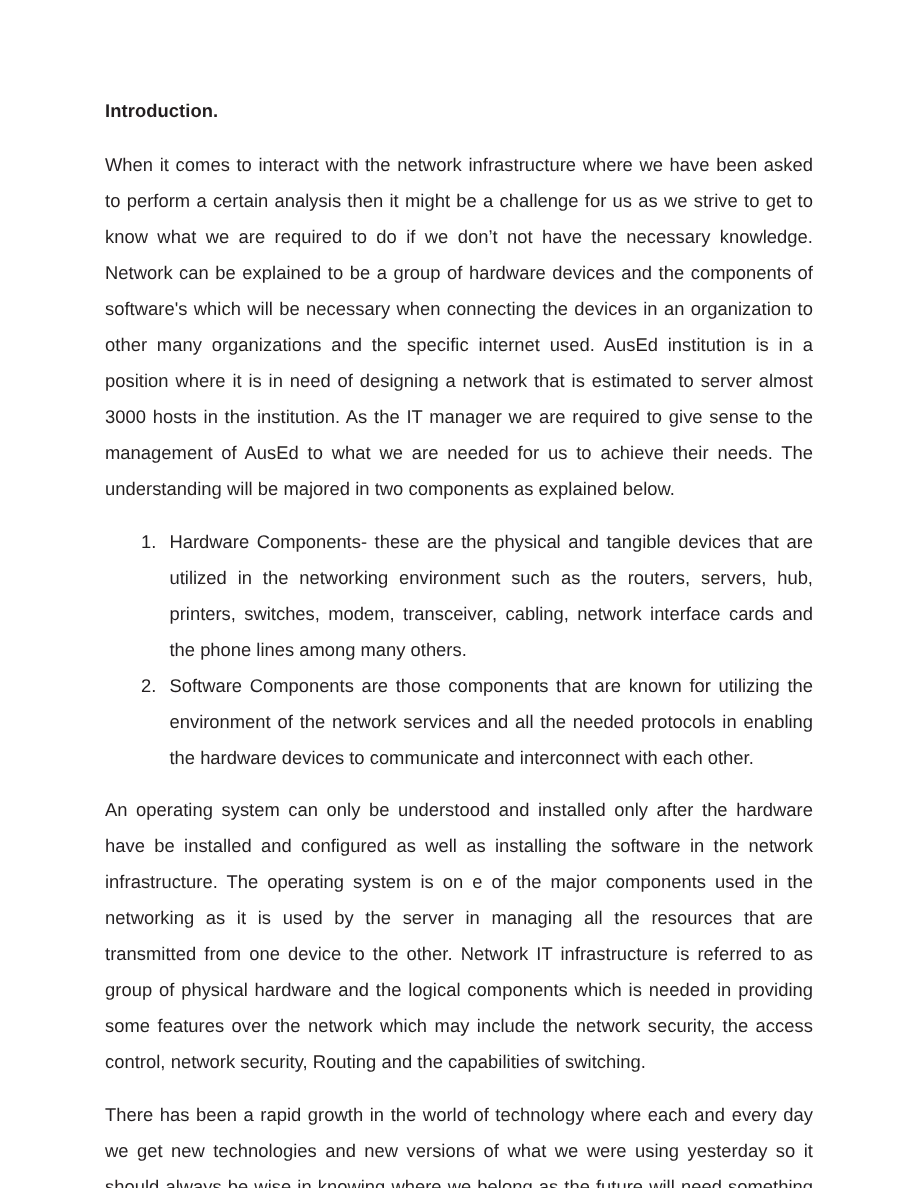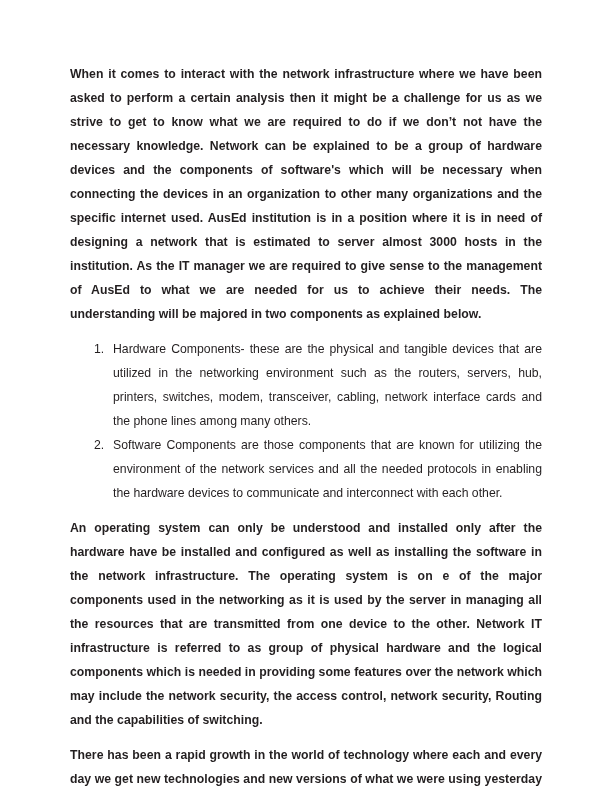--- a/index.html
+++ b/index.html
@@ -34,21 +34,20 @@
   }
   .para {
     font-family: "Liberation Sans", sans-serif;
     font-size: 9.2pt;
     color: #231f20;
     line-height: 24px;
     margin: 0 0 11px 0;
     text-align: justify;
     text-justify: inter-word;
     letter-spacing: 0.02px;
-    font-weight: bold;
   }
   .para:last-child {
     margin-bottom: 0;
   }
   .num-list {
     margin: 0 0 11px 0;
     padding: 0;
     list-style: none;
   }
   .num-item {
@@ -76,20 +75,21 @@
   .nowrap-space {
     white-space: pre;
   }
 </style>
 </head>
 <body>
 
 <div class="page">
   <div class="content">
 
+    <p class="doc-heading">Introduction.</p>
 
     <p class="para">When it comes to interact with the network infrastructure where we have been asked to perform a certain analysis then it might be a challenge for us as we strive to get to know what we are required to do if we don’t not have the necessary knowledge. Network can be explained to be a group of hardware devices and the components of software's which will be necessary when connecting the devices in an organization to other many organizations and the specific internet used. AusEd institution is in a position where it is in need of designing a network that is estimated to server almost 3000 hosts in the institution. As the IT manager we are required to give sense to the management of AusEd to what we are needed for us to achieve their needs.  The understanding will be majored in two components as explained below.</p>
 
     <ol class="num-list">
       <li class="num-item">
         <span class="num-marker">1.</span>
         <span class="nowrap-space" style="white-space: normal;">Hardware Components- these are the physical and tangible devices that are utilized in the networking environment such as the routers, servers, hub, printers, switches, modem, transceiver, cabling, network interface cards and the phone lines among many others.</span>
       </li>
       <li class="num-item">
         <span class="num-marker">2.</span>

